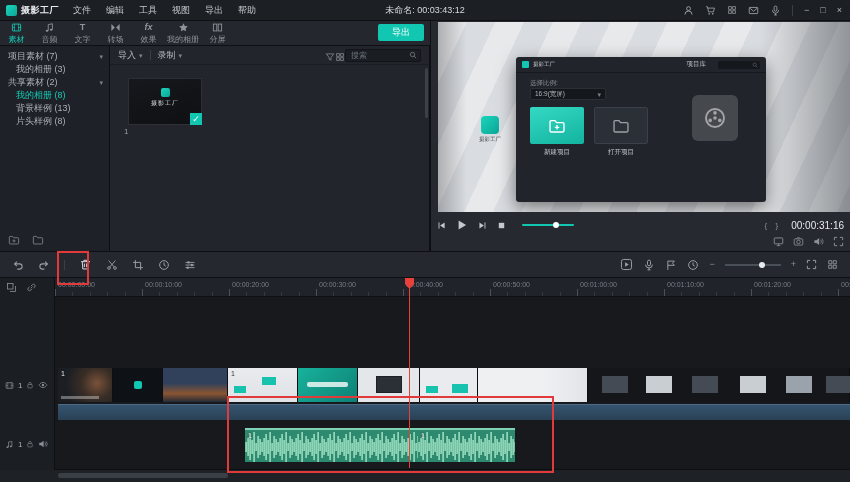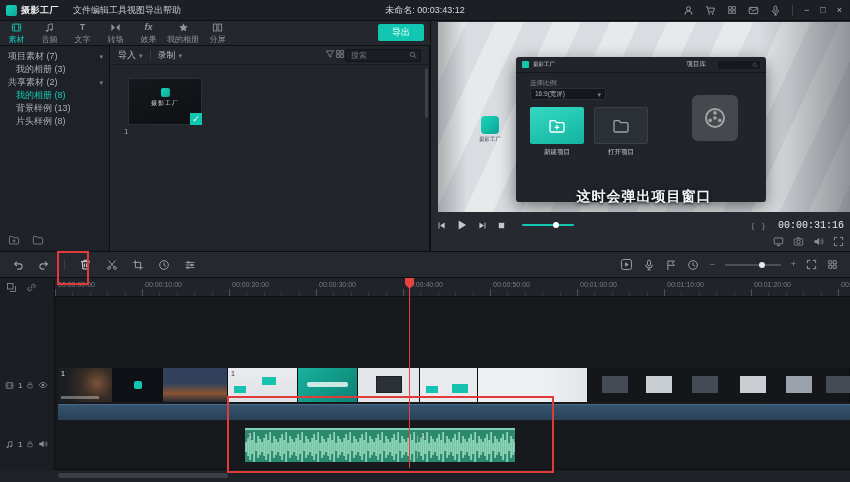--- a/index.html
+++ b/index.html
@@ -6,21 +6,21 @@
   .app{position:relative;width:850px;height:482px;background:#17191d;font-family:"Liberation Sans","DejaVu Sans",sans-serif;color:#b9bec4;overflow:hidden;}
   .icon{display:inline-flex;align-items:center;justify-content:center;}
   svg.ic{display:block;}
 
   
   .titlebar{position:absolute;left:0;top:0;right:0;height:20px;background:#1c1f24;display:flex;align-items:center;border-bottom:1px solid #0d0f12;z-index:5;}
   .logo{display:flex;align-items:center;gap:4px;padding:0 8px 0 6px;}
   .logo-mark{width:11px;height:11px;border-radius:2px;background:linear-gradient(135deg,#1bd4bc,#0ba796);}
   .logo-mark.sm{width:9px;height:9px;}
   .logo-name{font-size:9px;color:#e8ebee;font-weight:bold;letter-spacing:.5px;}
-  .menus{display:flex;font-size:9px;color:#c3c8cd;margin-left:6px;z-index:2;}
+  .menus{display:flex;gap:15px;font-size:9px;color:#c3c8cd;margin-left:6px;z-index:2;}
   .tb-center{position:absolute;left:0;right:0;text-align:center;font-size:9px;color:#d6dade;pointer-events:none;}
   .tb-right{margin-left:auto;display:flex;align-items:center;gap:11px;padding-right:8px;color:#9aa0a7;z-index:2;}
   .win-sep{width:1px;height:11px;background:#3a3f46;}
   .win-btn{font-size:9px;color:#aeb4ba;line-height:1;}
 
   
   .ribbon{position:absolute;left:0;top:20px;width:430px;height:26px;background:#24272d;border-bottom:1px solid #0d0f12;display:flex;align-items:flex-start;padding-top:2px;box-sizing:border-box;}
   .tab{min-width:29px;padding:0 2px;display:flex;flex-direction:column;align-items:center;gap:1px;font-size:8px;color:#8f959c;}
   .tab.active{color:#14cab6;}
   .tab-glyph{font-size:9px;font-weight:bold;height:11px;line-height:11px;}
@@ -34,21 +34,21 @@
   .side-item.selected{color:#14cab6;}
   .chev{font-size:7px;color:#7b8187;line-height:1;}
   .side-item .chev{margin-left:auto;}
   .side-folders{position:absolute;bottom:5px;left:8px;display:flex;gap:12px;color:#7b8187;}
 
   
   .media{position:absolute;left:110px;top:46px;width:320px;height:205px;background:#22252b;box-sizing:border-box;border-right:1px solid #0d0f12;}
   .media-toolbar{height:18px;display:flex;align-items:center;gap:7px;padding:0 8px;border-bottom:1px solid #1a1d21;font-size:9px;color:#b3b8be;}
   .dd{display:flex;align-items:center;gap:3px;}
   .vsep{width:1px;height:10px;background:#3a3f46;}
-  .media-icons{margin-left:auto;display:flex;color:#8a9096;align-items:flex-start;}
+  .media-icons{margin-left:auto;display:flex;color:#8a9096;align-items:flex-end;}
   .search{width:76px;height:13px;background:#1a1d22;border:1px solid #121417;border-radius:2px;display:flex;align-items:center;padding:0 3px;gap:3px;box-sizing:border-box;}
   .search input{flex:1;min-width:0;background:none;border:none;color:#9aa0a7;font-size:8px;outline:none;font-family:inherit;}
   .search input::placeholder{color:#6c727a;}
   .thumb{position:absolute;left:18px;top:32px;width:72px;height:45px;background:linear-gradient(160deg,#15181c,#0e1013);border:1px solid #2c3036;}
   .thumb-logo{display:flex;flex-direction:column;align-items:center;gap:2px;margin-top:9px;}
   .thumb-brand{font-size:6px;color:#dfe3e7;letter-spacing:1px;}
   .check{position:absolute;right:-1px;bottom:-1px;width:12px;height:12px;background:#12c7b2;color:#fff;font-size:9px;display:flex;align-items:center;justify-content:center;}
   .thumb-name{position:absolute;left:14px;top:81px;font-size:8px;color:#9aa0a7;}
   .mscroll{position:absolute;right:1px;top:22px;width:3px;height:50px;background:#3c4148;border-radius:2px;}
 
@@ -73,21 +73,21 @@
   .tile-label{position:absolute;top:91px;font-size:6.5px;color:#c3c8ce;width:54px;text-align:center;}
   .ghost{position:absolute;left:176px;top:38px;width:46px;height:46px;background:rgba(235,238,240,.18);border-radius:6px;display:flex;align-items:center;justify-content:center;color:rgba(255,255,255,.5);}
   .desk-icon{position:absolute;left:30px;top:94px;width:44px;text-align:center;}
   .desk-mark{width:18px;height:18px;border-radius:4px;background:linear-gradient(135deg,#1bd4bc,#0ba796);margin:0 auto;}
   .desk-label{font-size:5.5px;color:#464c53;margin-top:2px;}
   .caption{position:absolute;left:0;right:0;top:166px;text-align:center;font-size:14px;font-weight:bold;color:#f3f5f7;letter-spacing:1px;text-shadow:0 1px 3px rgba(0,0,0,.85),0 0 6px rgba(0,0,0,.4);}
   .controls{position:absolute;left:0;right:0;top:195px;height:20px;display:flex;align-items:center;padding:0 6px;color:#c3c8ce;gap:10px;}
   .vol{width:52px;height:2px;background:#12c7b2;border-radius:1px;position:relative;margin-left:6px;}
   .vol-dot{position:absolute;left:60%;top:-2px;width:6px;height:6px;border-radius:50%;background:#fff;}
   .braces{margin-left:auto;font-size:8px;color:#8a9097;letter-spacing:3px;}
-  .tc{font-family:Liberation Mono, monospace;font-size:10px;color:#e8ebee;}
+  .tc{font-family:Liberation Sans, sans-serif;font-size:10px;color:#e8ebee;}
   .controls2{position:absolute;right:6px;top:216px;display:flex;gap:9px;color:#8a9097;}
 
   
   .tl-toolbar{position:absolute;left:0;top:251px;right:0;height:27px;background:#25282e;border-top:1px solid #0d0f12;border-bottom:1px solid #0d0f12;display:flex;align-items:center;padding:0 12px;box-sizing:border-box;color:#9aa0a7;}
   .tl-left{display:flex;align-items:center;gap:14px;}
   .tl-left .hot{color:#d8dce0;}
   .tl-right{margin-left:auto;display:flex;align-items:center;gap:10px;}
   .zoom-track{width:56px;height:2px;background:#4a5058;position:relative;}
   .zoom-dot{position:absolute;left:62%;top:-2px;width:6px;height:6px;border-radius:50%;background:#e7eaec;}
   .zglyph{font-size:9px;color:#8a9097;line-height:1;}
@@ -516,21 +516,20 @@
             </svg>
         </div>
         <div class="tile-label" style="left:14px">新建项目</div>
         <div class="tile-label" style="left:78px">打开项目</div>
         <div class="ghost">
             <svg class="ic" width="24" height="24">
               <use href="#i-reel"></use>
             </svg>
           </div>
       </div>
-      <div class="caption">这时会弹出项目窗口</div>
     </div>
     <div class="controls">
       <span class="icon">
           <svg class="ic" width="9" height="9">
             <use href="#i-prev"></use>
           </svg>
         </span>
       <span class="icon">
           <svg class="ic" width="12" height="12">
             <use href="#i-play"></use>

